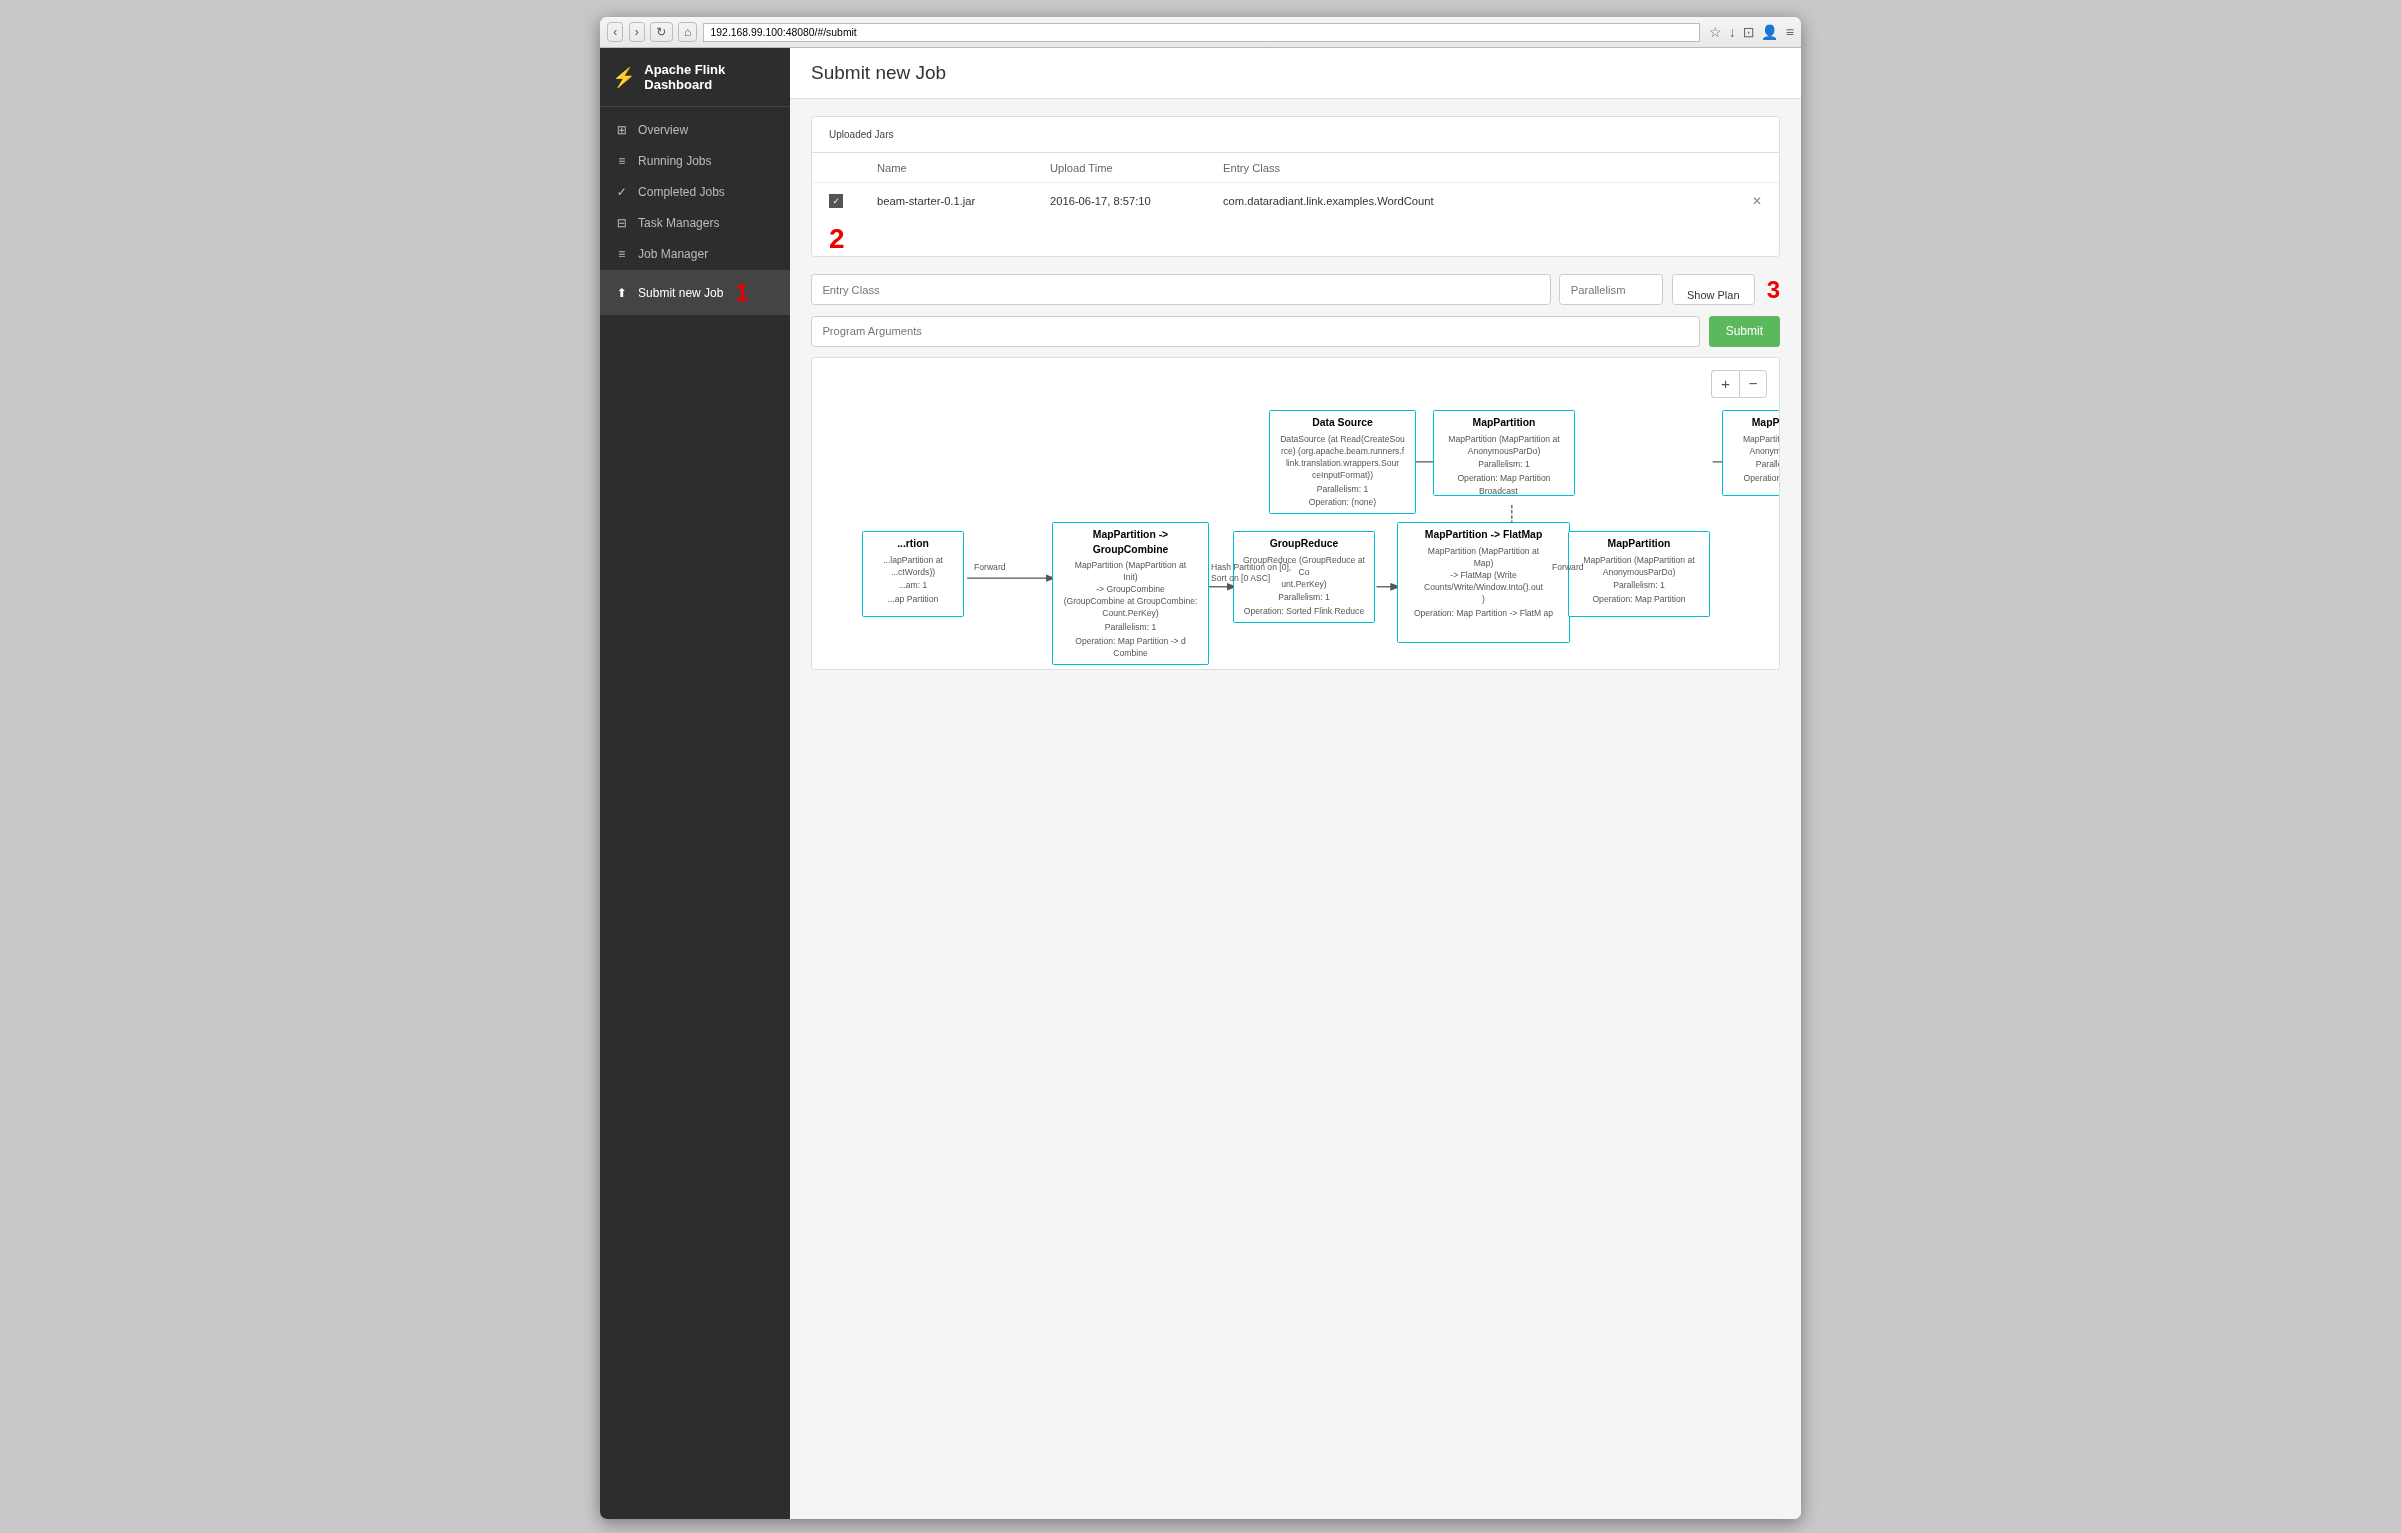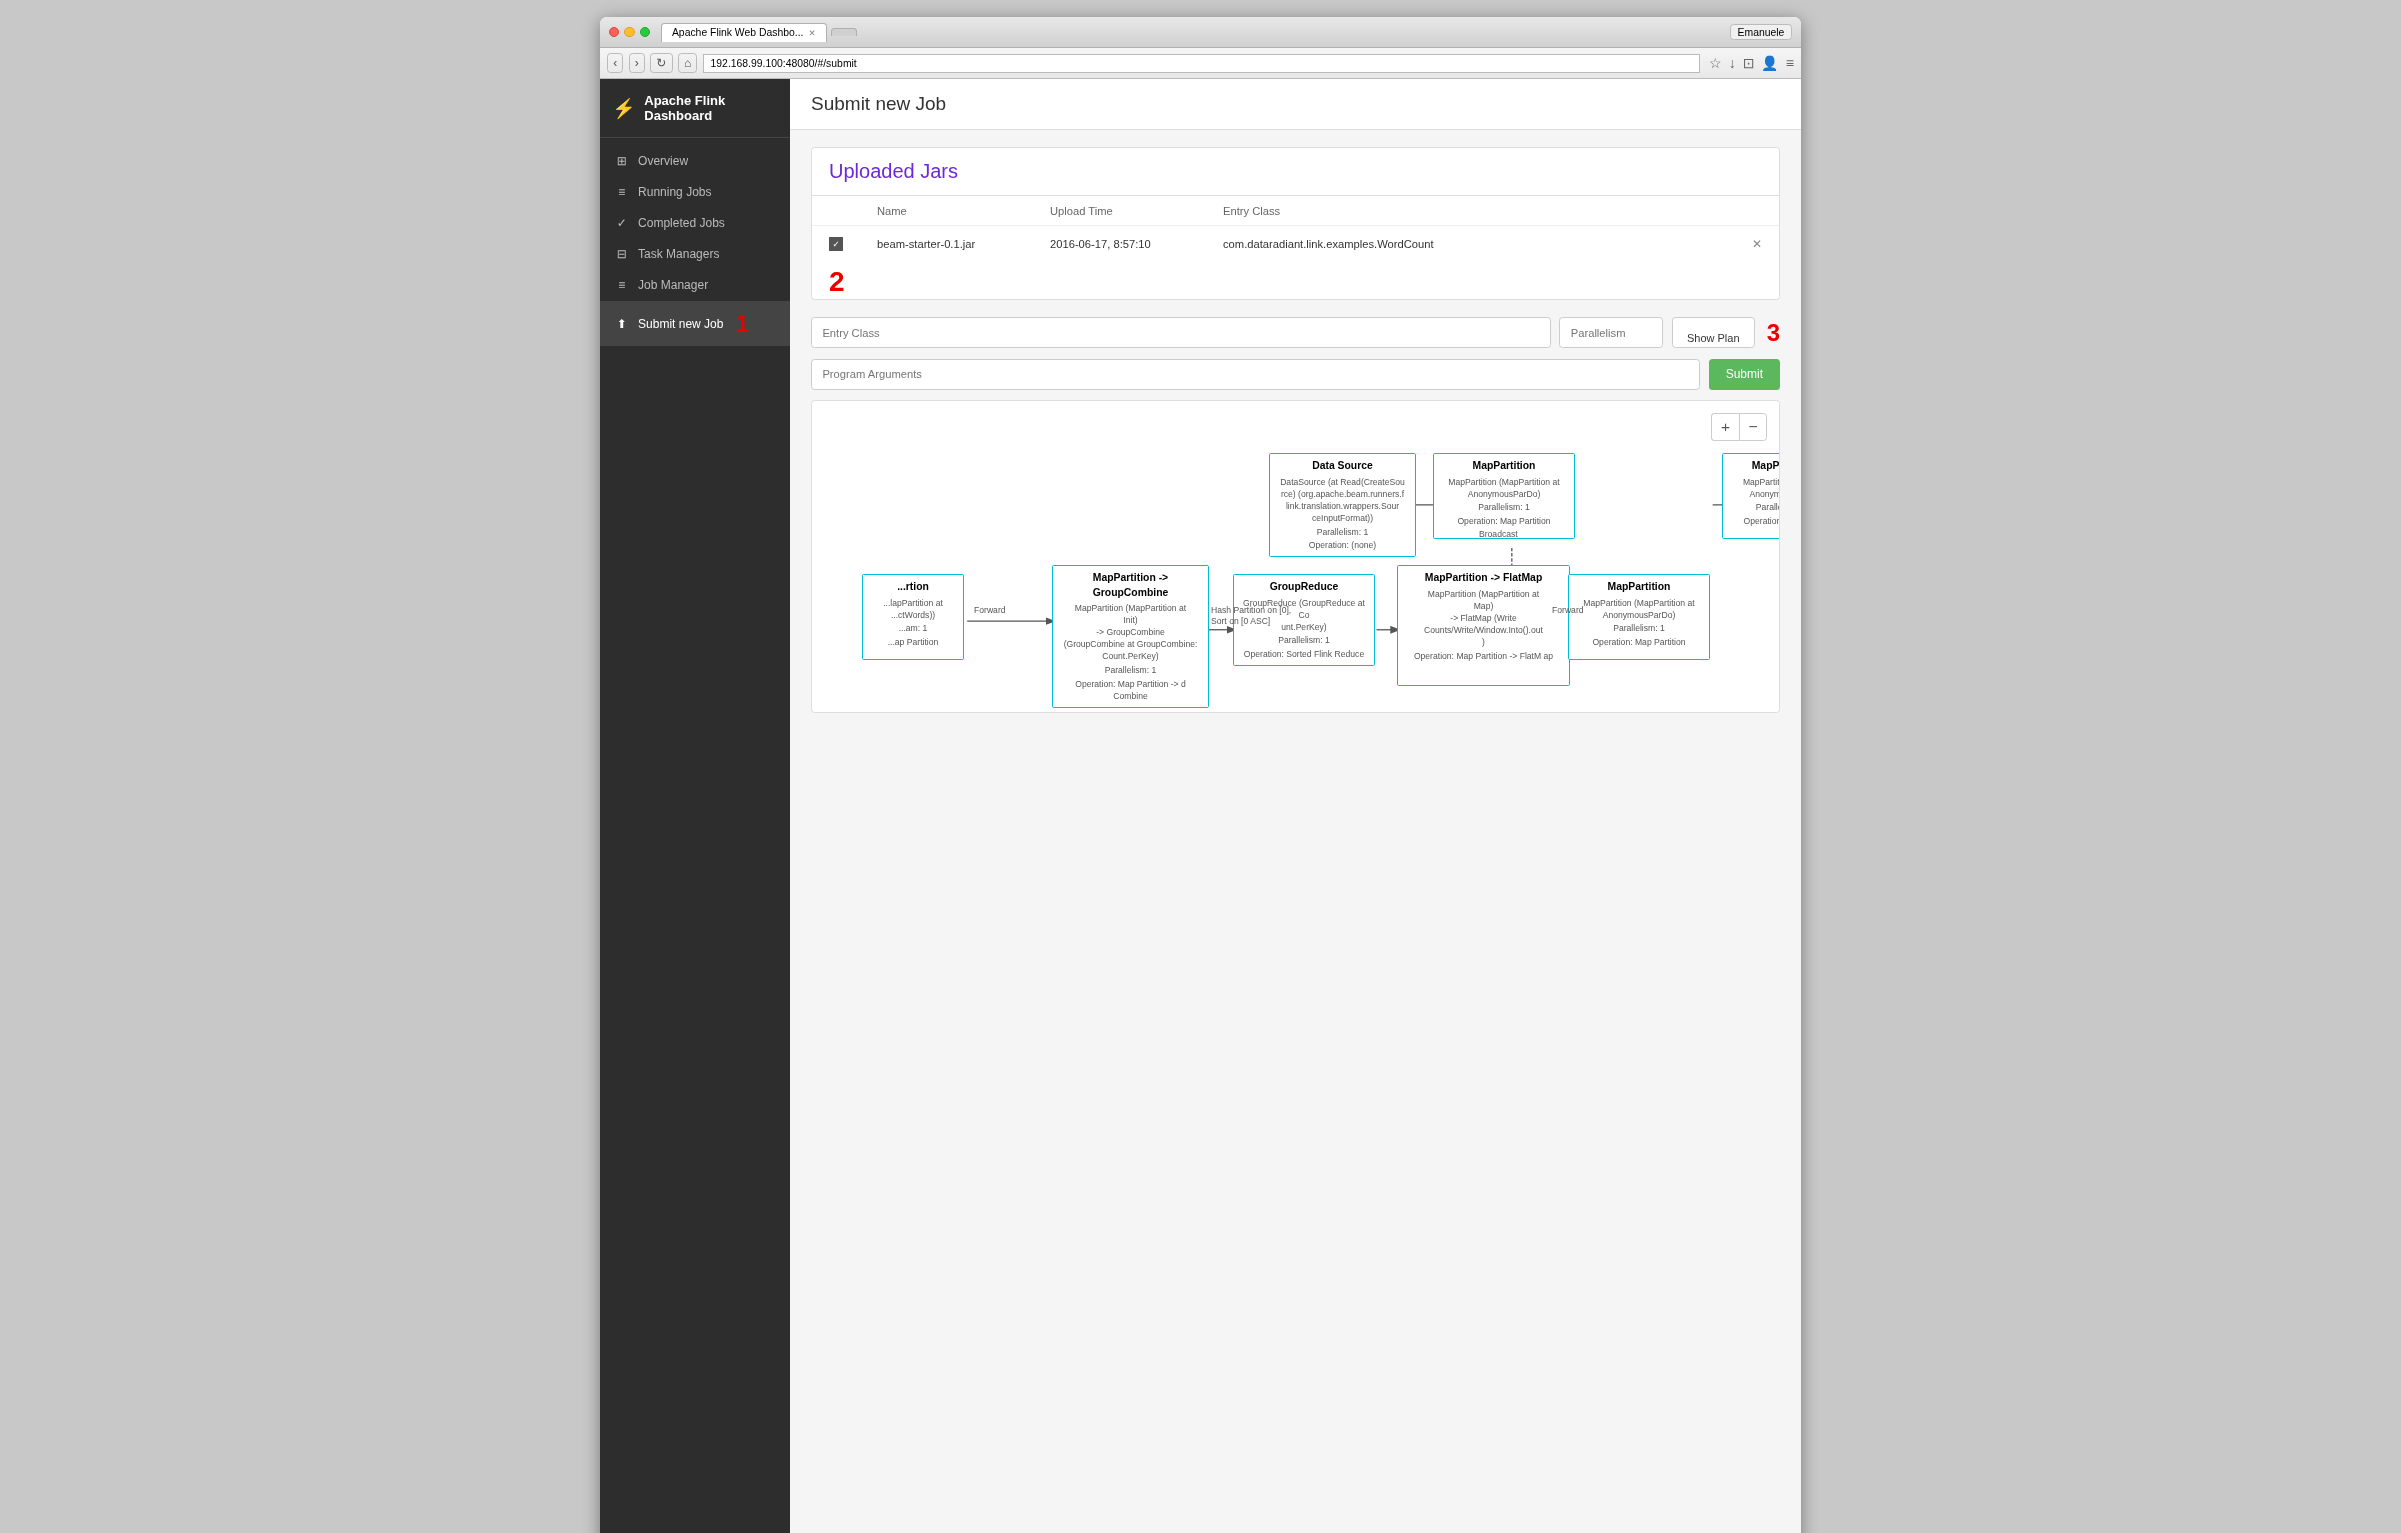--- a/index.html
+++ b/index.html
@@ -109,23 +109,23 @@
     
     .section-card {
       background: #fff;
       border: 0.9px solid #ddd;
       border-radius: 3.5px;
       margin-bottom: 17px;
     }
     .section-header {
       padding: 12px 17px;
       border-bottom: 0.9px solid #ddd;
-      font-size: 20px;
+      font-size: 10px;
       font-weight: 500;
-      color: #6d28d9;
+      color: #404040;
     }
     .jar-table { width: 100%; border-collapse: collapse; }
     .jar-table th {
       text-align: left;
       padding: 8.6px 17px;
       font-size: 11.2px;
       font-weight: 500;
       color: #666;
       border-bottom: 0.9px solid #eee;
     }
@@ -256,35 +256,20 @@
       top: 0; left: 0;
       width: 100%; height: 100%;
       pointer-events: none;
     }
   </style>
 </head>
 <body>
 
 <div class="browser-window">
 
-  <div class="title-bar">
-    <div class="traffic-lights">
-      <div class="tl tl-red"></div>
-      <div class="tl tl-yellow"></div>
-      <div class="tl tl-green"></div>
-    </div>
-    <div class="tab-bar">
-      <div class="tab">
-        <span>Apache Flink Web Dashbo...</span>
-        <span class="tab-close">✕</span>
-      </div>
-      <div class="tab tab-inactive" style="font-size:14px; color:#777; width:26px; justify-content:center;"></div>
-    </div>
-    <button class="user-btn">Emanuele</button>
-  </div>
 
   <div class="nav-bar">
     <button class="nav-btn">‹</button>
     <button class="nav-btn">›</button>
     <button class="nav-btn">↻</button>
     <button class="nav-btn">⌂</button>
     <input class="address-bar" type="text" value="192.168.99.100:48080/#/submit" style="">
     <div class="nav-icons">
       <span class="nav-icon">☆</span>
       <span class="nav-icon">↓</span>

